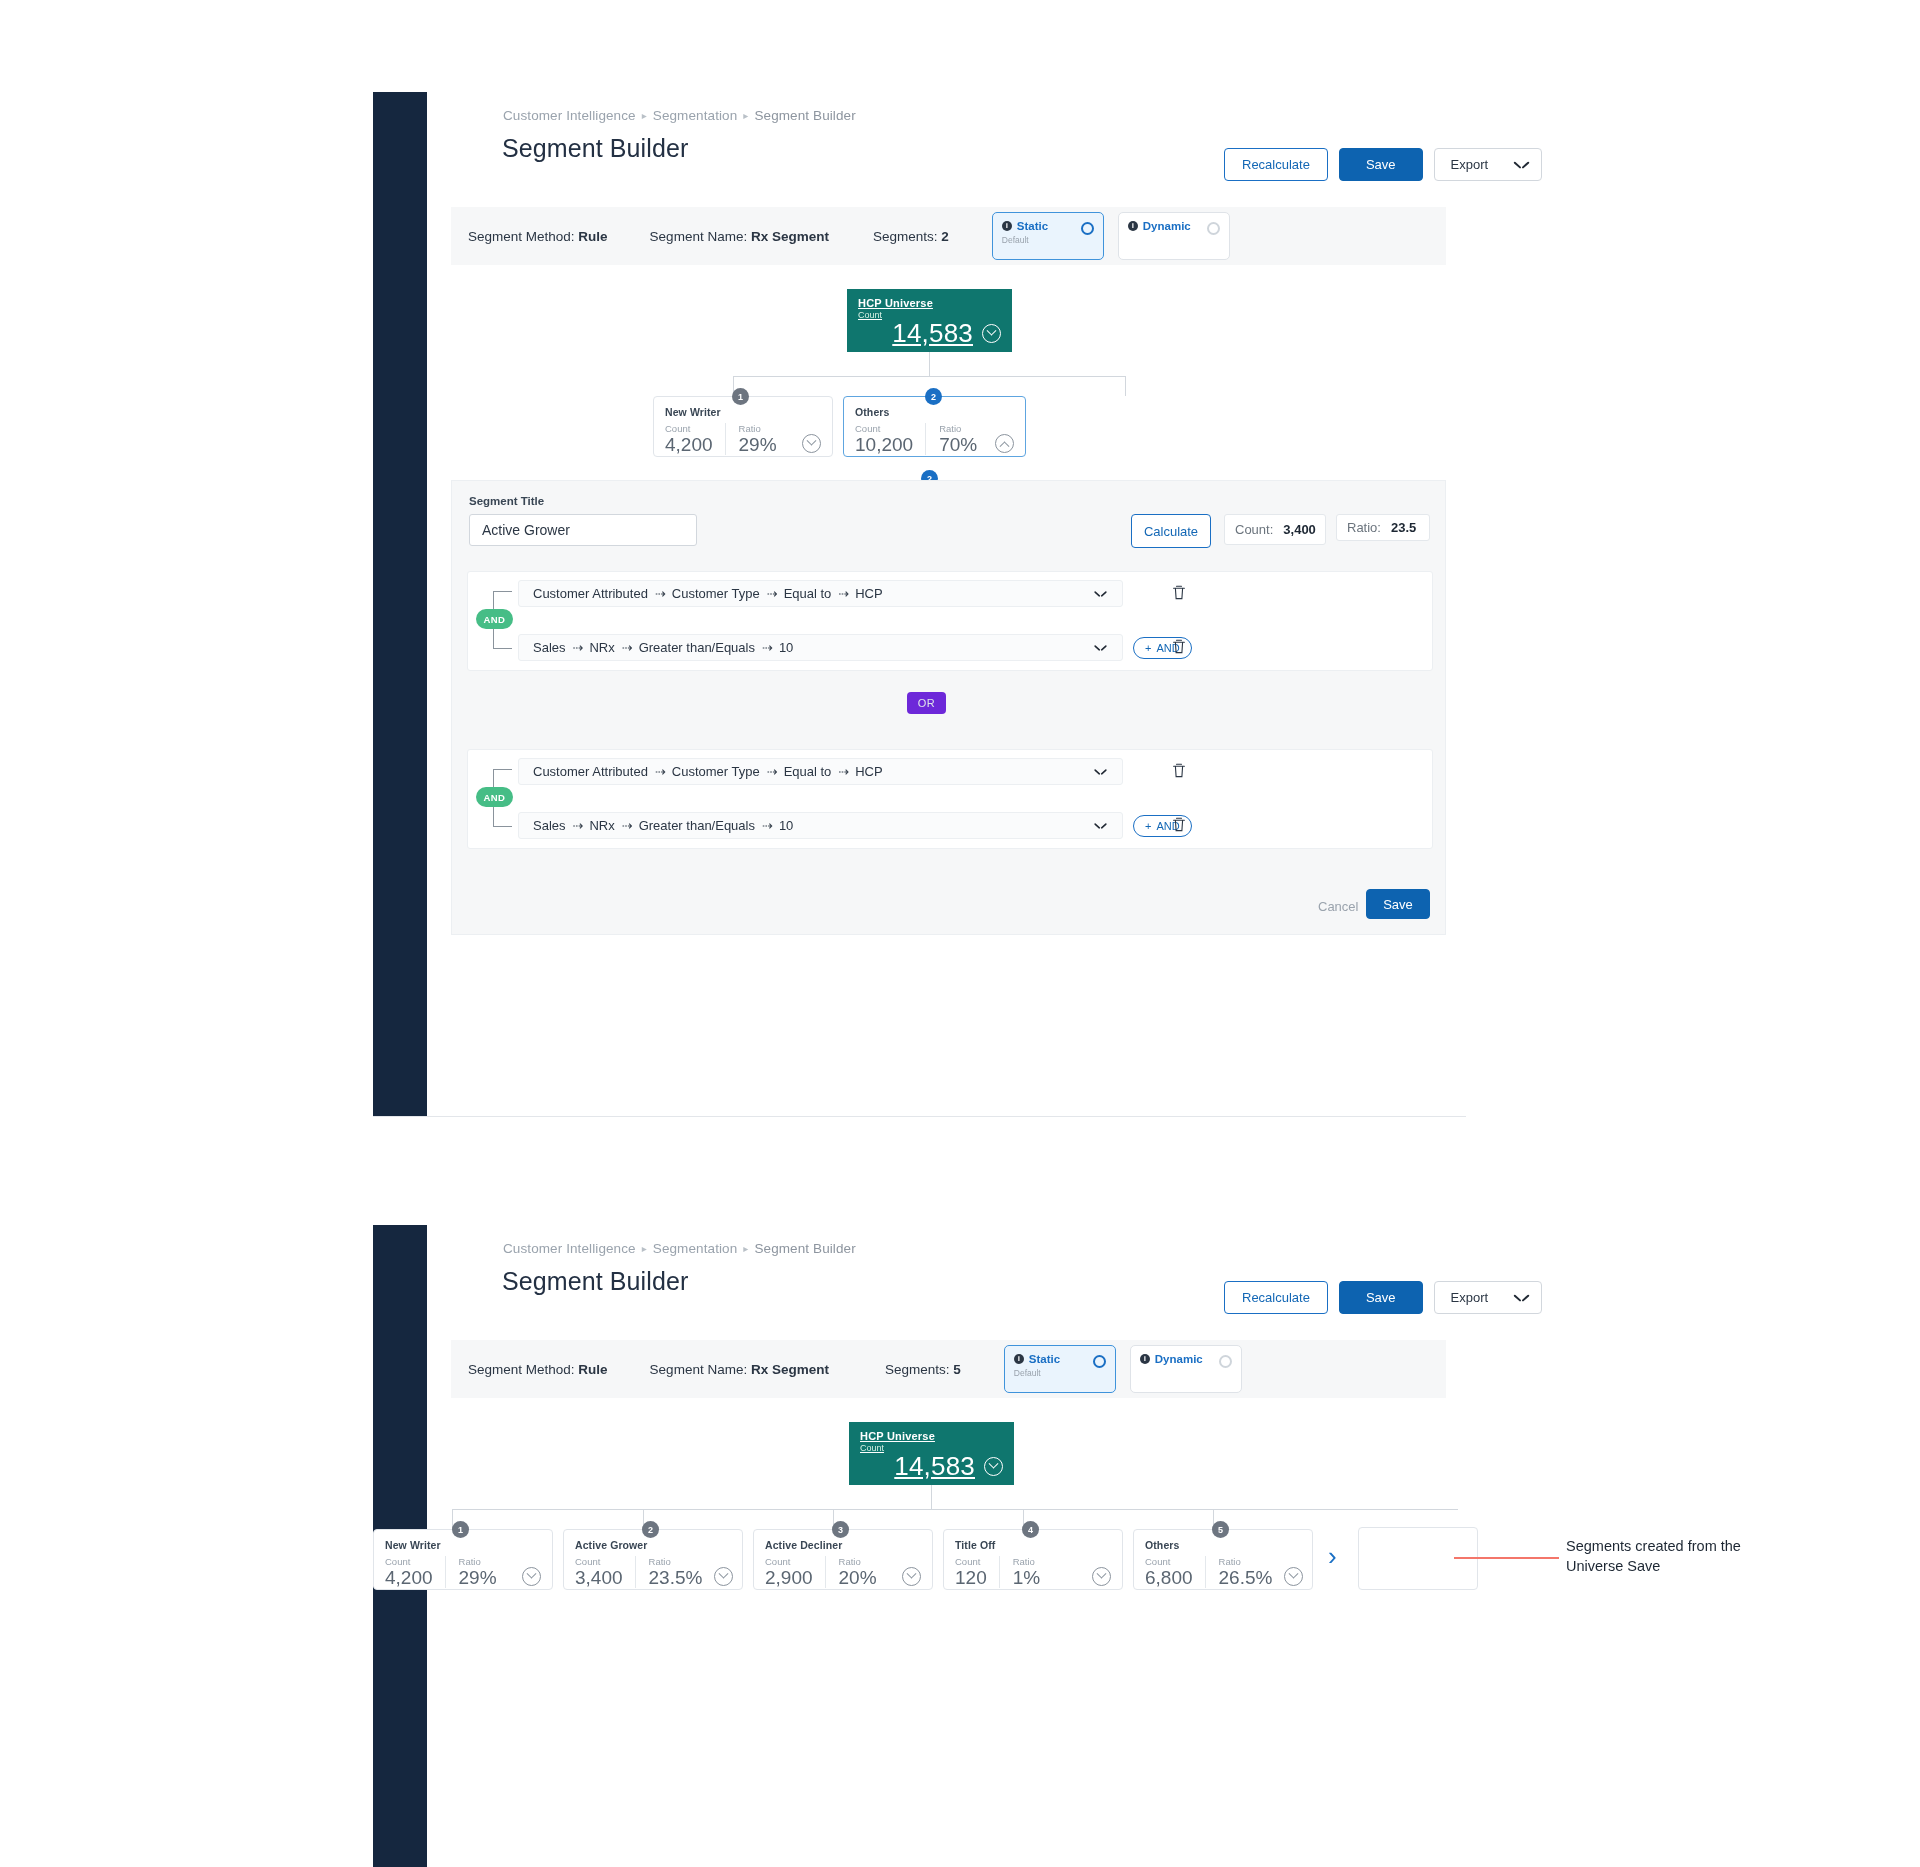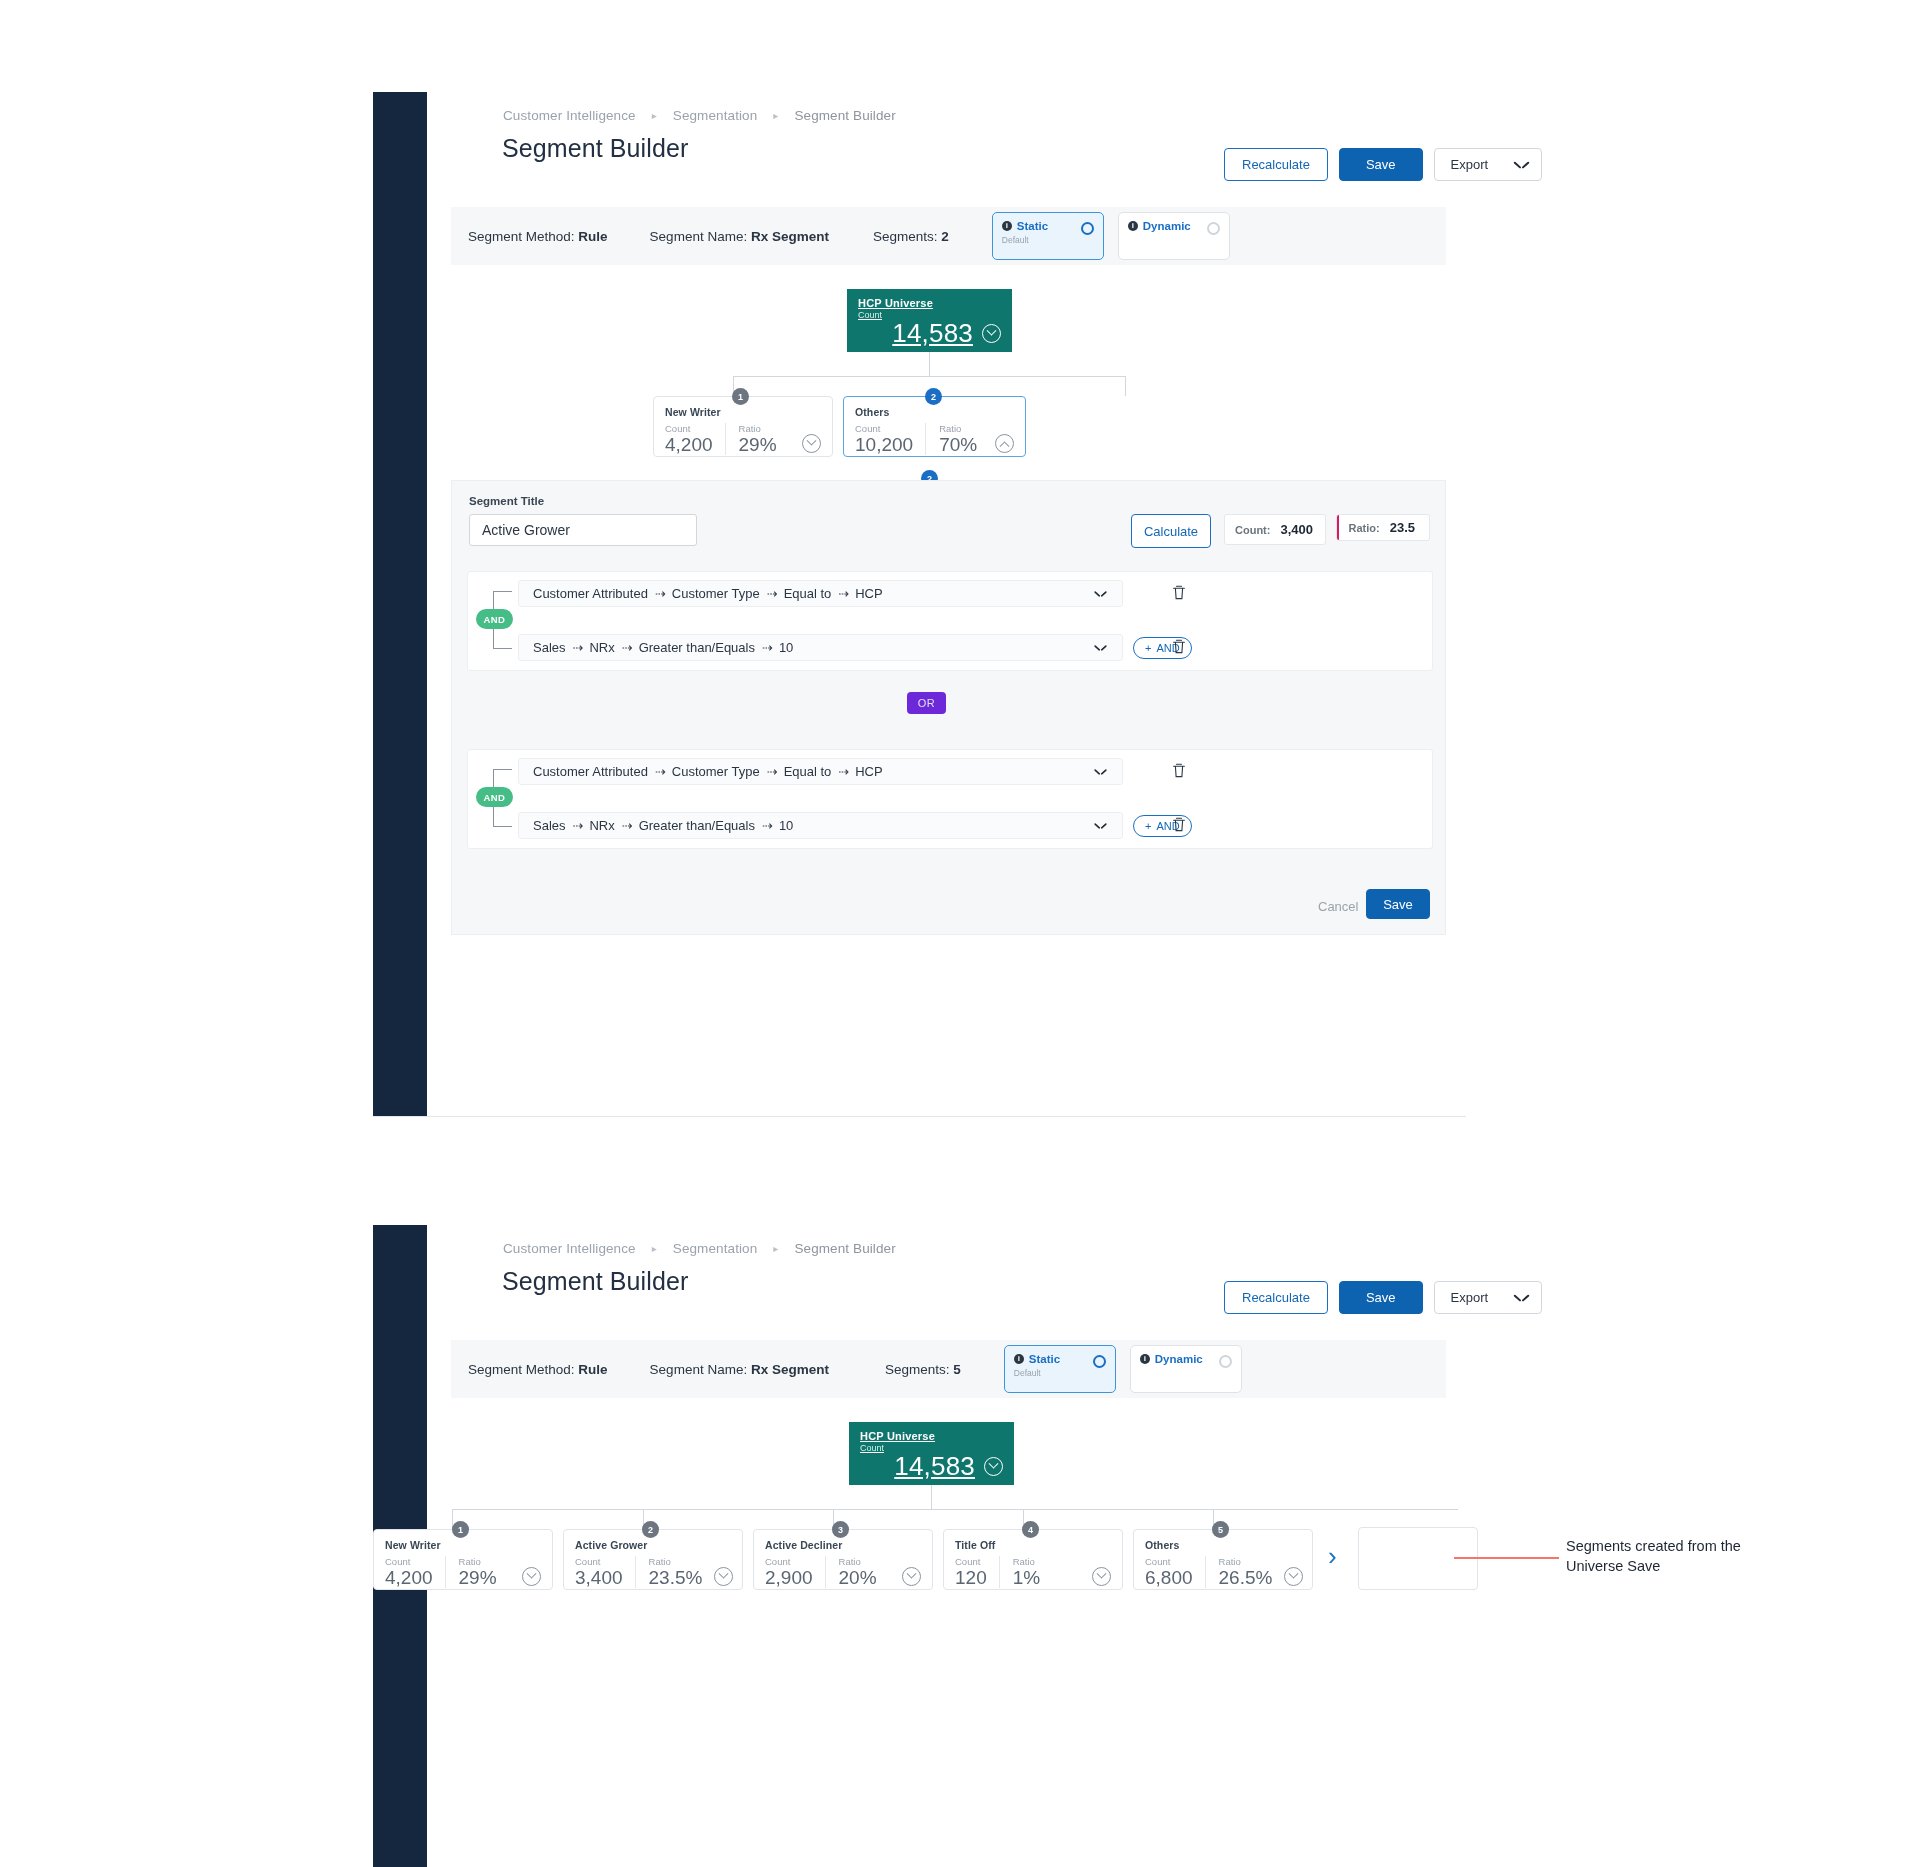--- a/index.html
+++ b/index.html
@@ -14,21 +14,21 @@
   
   .screen { position: absolute; background: #ffffff; }
   .rail {
     position: absolute; left: 0; top: 0; bottom: 0; width: 54px;
     background: #15273f;
   }
   .canvas { position: absolute; left: 54px; top: 0; right: 0; bottom: 0; background: #ffffff; }
   .screen-base { position:absolute; left:0; right:0; bottom:0; height:1px; background:#e3e6ea; }
 
   
-  .breadcrumb { position: absolute; display: flex; align-items: center; gap: 16px;
+  .breadcrumb { position: absolute; display: flex; align-items: center; gap: 6px;
     font-size: 13.5px; color: #9aa3ad; letter-spacing: .1px; }
   .breadcrumb .crumb { color: #9aa3ad; }
   .breadcrumb .crumb.last { color: #8d959f; }
   .breadcrumb .sep { font-size: 10px; color: #b9c0c7; line-height: 1; }
 
   .page-title { position: absolute; font-size: 25px; color: #233043; font-weight: 400; letter-spacing: .1px; }
 
   
   .toolbar { position: absolute; display: flex; align-items: center; gap: 11px; }
   .btn { height: 33px; border-radius: 4px; font-size: 13px; display: inline-flex;
@@ -91,21 +91,21 @@
   .badge.blue { background: #1a6fc4; }
 
   
   .builder { position: absolute; background: #f6f7f8; border: 1px solid #eceff2; }
   .field-label { font-size: 11.5px; font-weight: 700; color: #394654; }
   .text-input { border: 1px solid #d2d7dd; background: #fff; border-radius: 3px;
     font-size: 14px; color: #2b3644; padding: 0 12px; display: flex; align-items: center; }
   .stat-chip { background: #fff; border: 1px solid #e4e8ec; border-radius: 3px;
     display: flex; align-items: center; gap: 10px; padding: 0 14px 0 0; overflow: hidden; }
   .stat-chip .bar { width: 5px; align-self: stretch; }
-  .stat-chip .k { font-size: 11px; color: #6b747d; font-weight: bold; }
+  .stat-chip .k { font-size: 13px; color: #6b747d; }
   .stat-chip .v { font-size: 13px; color: #1d2733; font-weight: 700; }
 
   .rule-group { position: absolute; background: #fff; border: 1px solid #eceff2; border-radius: 3px; }
   .rule-row { position: absolute; background: #fafbfc; border: 1px solid #eceff2;
     border-radius: 3px; display: flex; align-items: center; padding: 0 14px; }
   .rule-text { font-size: 13px; color: #2b3644; display: flex; align-items: center; gap: 7px; white-space: nowrap; }
   .arrow { color: #3a4450; font-size: 13px; letter-spacing: -1px; }
   .rule-chev { margin-left: auto; color: #8b949e; }
   .and-pill { position: absolute; background: #46bd86; color: #fff; border-radius: 14px;
     font-size: 9.5px; font-weight: 600; letter-spacing: .4px;

